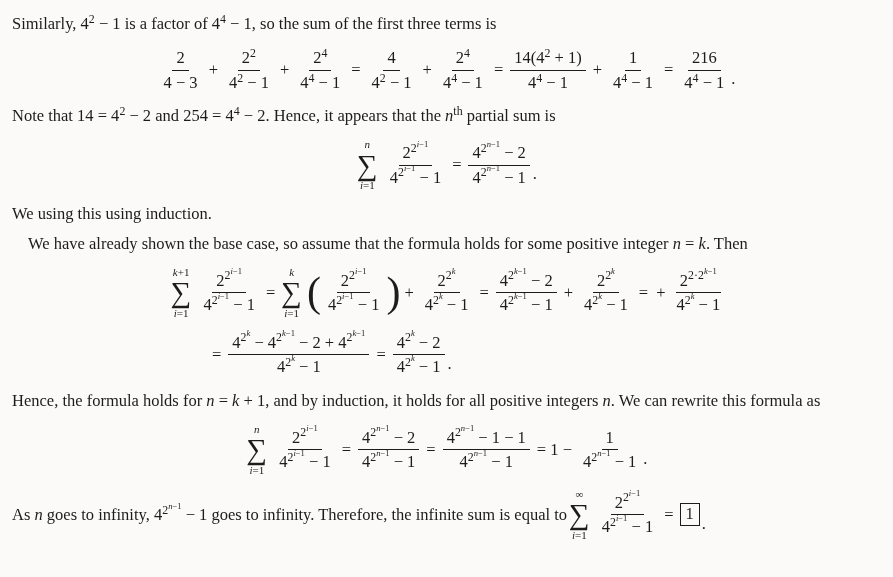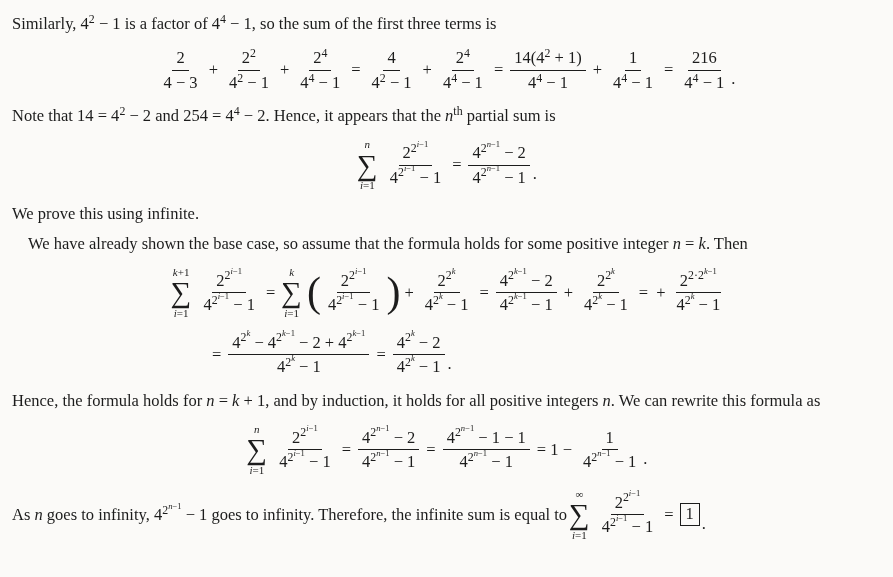--- a/index.html
+++ b/index.html
@@ -90,21 +90,21 @@
         <span class="num">2<sup>2<sup><i>i</i>−1</sup></sup></span>
         <span class="den">4<sup>2<sup><i>i</i>−1</sup></sup> − 1</span>
       </span>
       <span class="mo">=</span>
       <span class="frac">
         <span class="num">4<sup>2<sup><i>n</i>−1</sup></sup> − 2</span>
         <span class="den">4<sup>2<sup><i>n</i>−1</sup></sup> − 1</span>
       </span>
       <span class="mo period">.</span>
     </div>
-  <p class="para">We prove this using infinite.</p>
+  <p class="para">We using this using induction.</p>
   <p class="para indent">We have already shown the base case, so assume that the formula holds for some positive integer <i>n</i> = <i>k</i>. Then</p>
   <div class="eq">
       <span class="sum">
         <span class="lim"><i>k</i>+1</span>
         <span class="sig">∑</span>
         <span class="lim"><i>i</i>=1</span>
       </span>
       <span class="frac">
         <span class="num">2<sup>2<sup><i>i</i>−1</sup></sup></span>
         <span class="den">4<sup>2<sup><i>i</i>−1</sup></sup> − 1</span>

